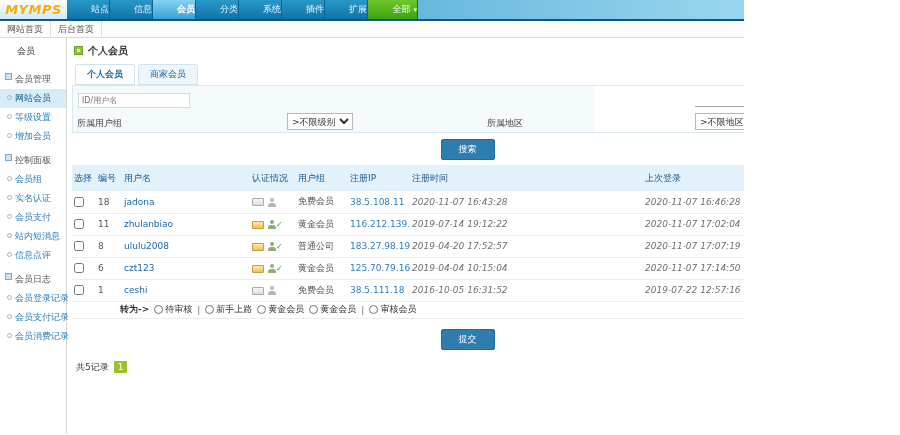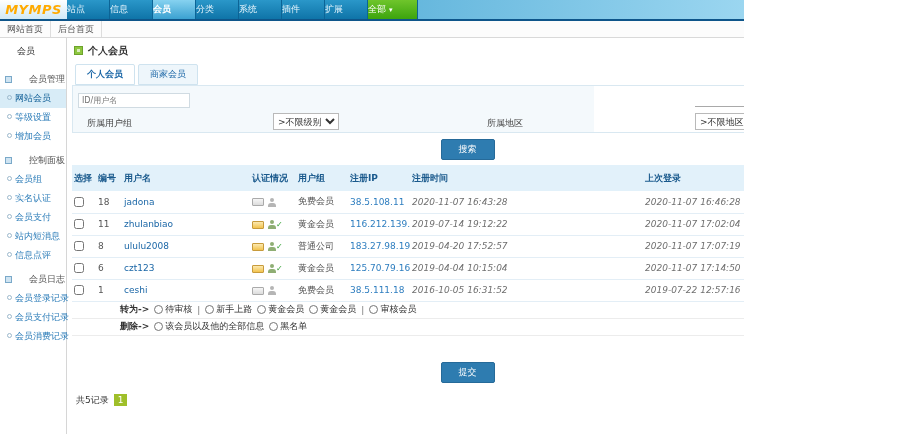--- a/index.html
+++ b/index.html
@@ -4,38 +4,38 @@
 <style>
   *{margin:0;padding:0;box-sizing:border-box}
   body{background:#fff}
   .page{width:744px;height:435px;position:relative;background:#fff;overflow:hidden;
         font-family:"DejaVu Sans","Liberation Sans",sans-serif;font-size:9px;color:#555}
   
   .topbar{height:19px;display:flex;background:linear-gradient(90deg,#2391c6,#9bd6f0)}
   .logo{width:67px;background:linear-gradient(#ffffff,#cfe9f7);color:#ffaa00;
         font-weight:bold;font-style:italic;font-size:13px;line-height:19px;text-align:center;letter-spacing:.5px}
   .navtabs{display:flex}
-  .navtab{width:43px;text-align:left;font-size:9px;line-height:19px;color:#e8f6fd;
+  .navtab{width:43px;text-align:right;font-size:9px;line-height:19px;color:#e8f6fd;
           background:linear-gradient(#2a97c9,#0f74a8);border-right:1px solid #0c6496;cursor:pointer}
   .navtab.active{background:linear-gradient(#86d2f0,#3ba1d1);color:#fff;font-weight:bold}
   .navtab.green{width:50px;background:linear-gradient(#6fc52b,#3ca40e);color:#fff}
   .caret{font-size:7px}
   .topline{height:2px;background:#0e558a}
   
   .infobar{height:17px;display:flex;align-items:flex-start;background:#fcfcfc;border-bottom:1px solid #d9d9d9}
   .infocell{padding:0 7px;height:100%;line-height:16px;border-right:1px solid #ddd;color:#555;cursor:pointer}
   .infotext{padding-left:8px;color:#555}
   .o{color:#f60}.r{color:#e43}
   .hl{background:#ff0;color:#e43}
   .lnk{color:#06c;text-decoration:underline;cursor:pointer}
   
   .bodywrap{display:flex;height:396px}
   .sidebar{width:67px;border-right:1px solid #d6d6d6}
   .sb-title{padding:7px 0 7px 17px;color:#333}
-  .sb-ghead{display:flex;align-items:center;gap:17px;padding:4px 0 3px 5px;color:#555;margin-top:4px}
+  .sb-ghead{display:flex;gap:3px;padding:4px 0 3px 5px;color:#555;margin-top:4px}
   .sq{width:7px;height:7px;background:#cfe4f2;border:1px solid #7aa9c9;flex:none}
   .sb-item{padding:3px 0 3px 15px;color:#2b7cb8;position:relative;cursor:pointer;white-space:nowrap}
   .sb-item::before{content:"";position:absolute;left:7px;top:6px;width:3px;height:3px;border:1px solid #9bb8cc;border-radius:50%}
   .sb-item.active{background:#d8ecf7;color:#0f5e96}
   .content{flex:1;padding:0 5px;border-right:1px solid #efefef;position:relative}
   
   .page-head{display:flex;align-items:center;height:17px;margin-top:4px}
   .ph-icon{width:9px;height:9px;background:#8dc63f;border:1px solid #6da32c;margin:0 5px 0 2px;position:relative}
   .ph-icon::after{content:"";position:absolute;inset:2px;background:#d9edbb}
   .ph-title{font-size:10px;font-weight:bold;color:#333}
@@ -44,32 +44,32 @@
   
   .ctabs{display:flex;gap:3px;margin:5px 0 0 3px}
   .ctab{padding:3px 11px;border:1px solid #cfe3ef;background:#eef6fb;color:#1a66a6;cursor:pointer;border-radius:2px 2px 0 0}
   .ctab.active{background:#fff;font-weight:bold}
   
   .spanel{border:1px solid #d9e8f1;background:linear-gradient(90deg,#f4f9fc 66%,#ffffff 66%);height:48px;position:relative}
   .in1{position:absolute;left:5px;top:7px;width:112px;height:15px;border:1px solid #d0dbe2;background:#fff;
        font-size:8px;color:#777;padding:0 3px;font-family:inherit}
   .in2{position:absolute;left:622px;top:8px;width:96px;height:13px;border:none;border-bottom:1px solid #a9a9a9;background:transparent}
   .flabel{position:absolute;font-size:9px;color:#444;top:31px}
-  .lb1{left:14px}.lb2{left:414px}
+  .lb1{left:4px}.lb2{left:414px}
   .fsel{position:absolute;top:27px;height:17px;font-size:9px;color:#333;border:1px solid #b9b9b9;background:#fff;font-family:inherit}
-  .sel1{left:200px}.sel2{left:622px}
+  .sel1{left:214px}.sel2{left:622px}
   
   .btnrow{text-align:center;margin:6px 0 5px}
   .bluebtn{display:inline-block;background:#2e7cb0;color:#fff;font-size:9px;padding:3px 17px;
            border:1px solid #266a99;border-radius:2px;cursor:pointer}
   
   table{width:100%;border-collapse:collapse;table-layout:fixed;font-size:9px}
   col.c-sel{width:24px}col.c-id{width:26px}col.c-user{width:128px}col.c-cert{width:46px}
   col.c-grp{width:52px}col.c-ip{width:62px}col.c-reg{width:233px}col.c-log{width:220px}col.c-op{width:auto}
-  thead td{background:#e2f1fa;color:#19598c;font-weight:bold;height:15px;padding:0 2px}
+  thead td{background:#e2f1fa;color:#19598c;font-weight:normal;height:15px;padding:0 2px}
   tbody td{height:22px;border-bottom:1px solid #e3eef6;padding:0 2px;color:#555;overflow:hidden;white-space:nowrap}
   td.op,thead td.op{text-align:right;padding-right:6px}
   .ulink{color:#1a66a6;cursor:pointer}
   .iplink{color:#2d7dbf;cursor:pointer}
   .date{font-style:italic;color:#6f6f6f}
   .oplink{color:#2d7dbf;cursor:pointer}
   .opsep{color:#9bbcd4}
   input[type=checkbox]{width:10px;height:10px;vertical-align:middle}
   input[type=radio]{width:9px;height:9px;vertical-align:middle;margin-right:2px}
   
@@ -270,27 +270,22 @@
       <div class="brow">
         <span class="blabel">转为-&gt;</span>
         <label><input type="radio" name="cv" style=""><span>待审核</span></label>
         <span class="psep">|</span>
         <label><input type="radio" name="cv" style=""><span>新手上路</span></label>
         <label><input type="radio" name="cv" style=""><span>黄金会员</span></label>
         <label><input type="radio" name="cv" style=""><span>黄金会员</span></label>
         <span class="psep">|</span>
         <label><input type="radio" name="cv" style=""><span>审核会员</span></label>
       </div>
-      <div class="brow">
-        <span class="blabel">删除-&gt;</span>
-        <label><input type="radio" name="dl" style=""><span>该会员以及他的全部信息</span></label>
-        <label><input type="radio" name="dl" style=""><span>黑名单</span></label>
-      </div>
-
-      <div class="btnrow" style="margin-top:26px">
+
+      <div class="btnrow" style="margin-top:10px">
         <span class="bluebtn">提交</span>
       </div>
 
       <div class="pgrow">
         <span>共5记录</span>
         <span class="pagebox">1</span>
       </div>
 
 
     </div>

